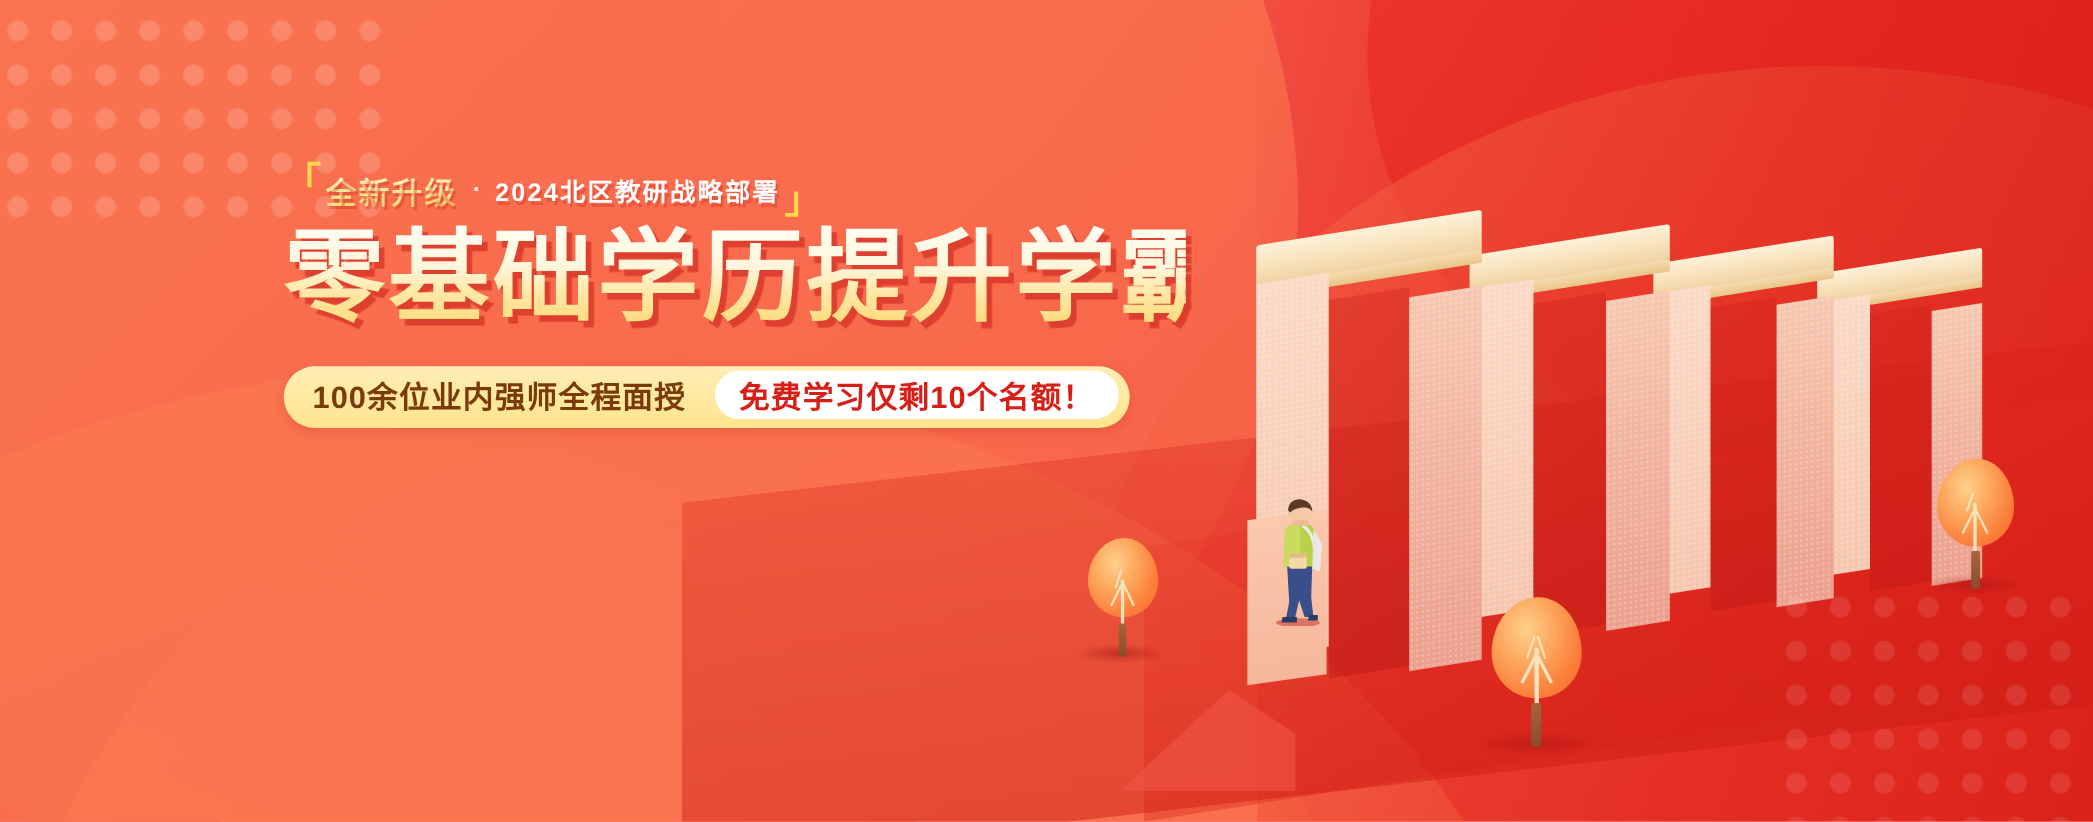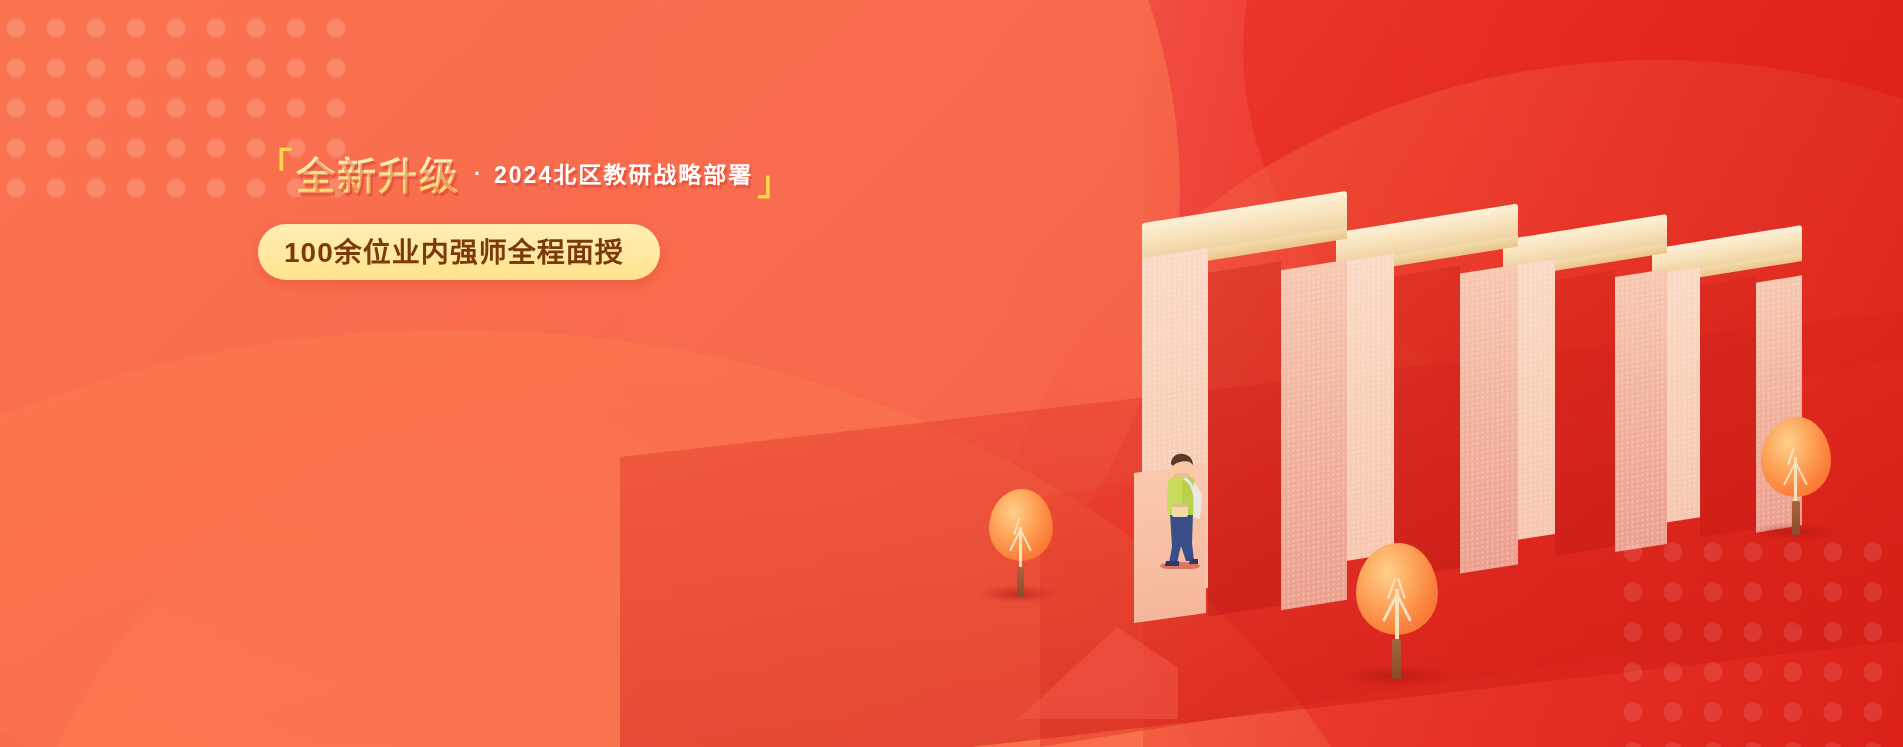--- a/index.html
+++ b/index.html
@@ -199,21 +199,21 @@
   .bracket {
     color: #ffd84d;
     font-size: 34px;
     font-weight: 700;
     line-height: 1;
     position: relative;
     top: -8px;
   }
   .bracket.close { top: 10px; margin-left: 4px; }
   .sub-gold {
-    font-size: 39px;
+    font-size: 28px;
     font-weight: 700;
     letter-spacing: 2px;
     color: #ffe69a;
     background: linear-gradient(180deg, #fff6d2 0%, #ffd863 100%);
     -webkit-background-clip: text;
     background-clip: text;
     -webkit-text-fill-color: transparent;
     text-shadow: 2px 3px 0 rgba(196,28,22,.32);
     margin-left: 4px;
   }
@@ -243,21 +243,21 @@
     background-clip: text;
     -webkit-text-fill-color: transparent;
     filter: drop-shadow(5px 6px 0 rgba(200,28,22,.55));
     margin: 6px 0 0 0;
   }
 
   .pill {
     display: inline-flex;
     align-items: center;
     height: 56px;
-    margin-top: 20px;
+    margin-top: 30px;
     border-radius: 30px;
     background: linear-gradient(180deg, #ffeeb4 0%, #ffe48e 100%);
     padding: 0 10px 4px 26px;
     box-shadow: 0 4px 12px rgba(170,24,18,.18);
   }
   .pill-left {
     font-size: 28px;
     font-weight: 700;
     letter-spacing: 1px;
     color: #7a3a0a;
@@ -385,20 +385,22 @@
   <div class="content">
 
     <div class="subtitle-row">
       <span class="bracket">「</span>
       <span class="sub-gold">全新升级</span>
       <span class="sub-dot">·</span>
       <span class="sub-white">2024北区教研战略部署</span>
       <span class="bracket close">」</span>
     </div>
 
+    <h1 class="main-title">零基础学历提升学霸班</h1>
 
     <div class="pill">
       <span class="pill-left">100余位业内强师全程面授</span>
+      <span class="pill-right">免费学习仅剩10个名额！</span>
     </div>
 
   </div>
 
 </div>
 
 </body></html>

